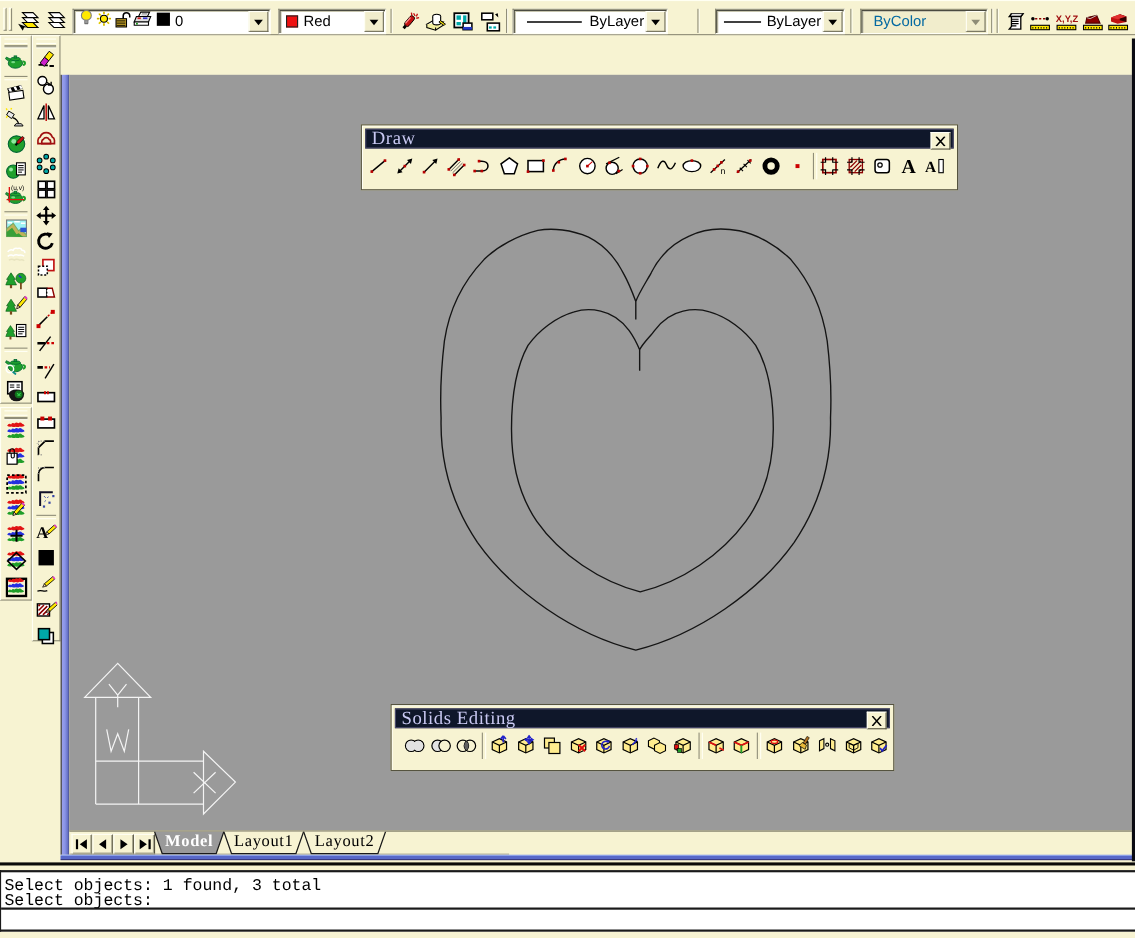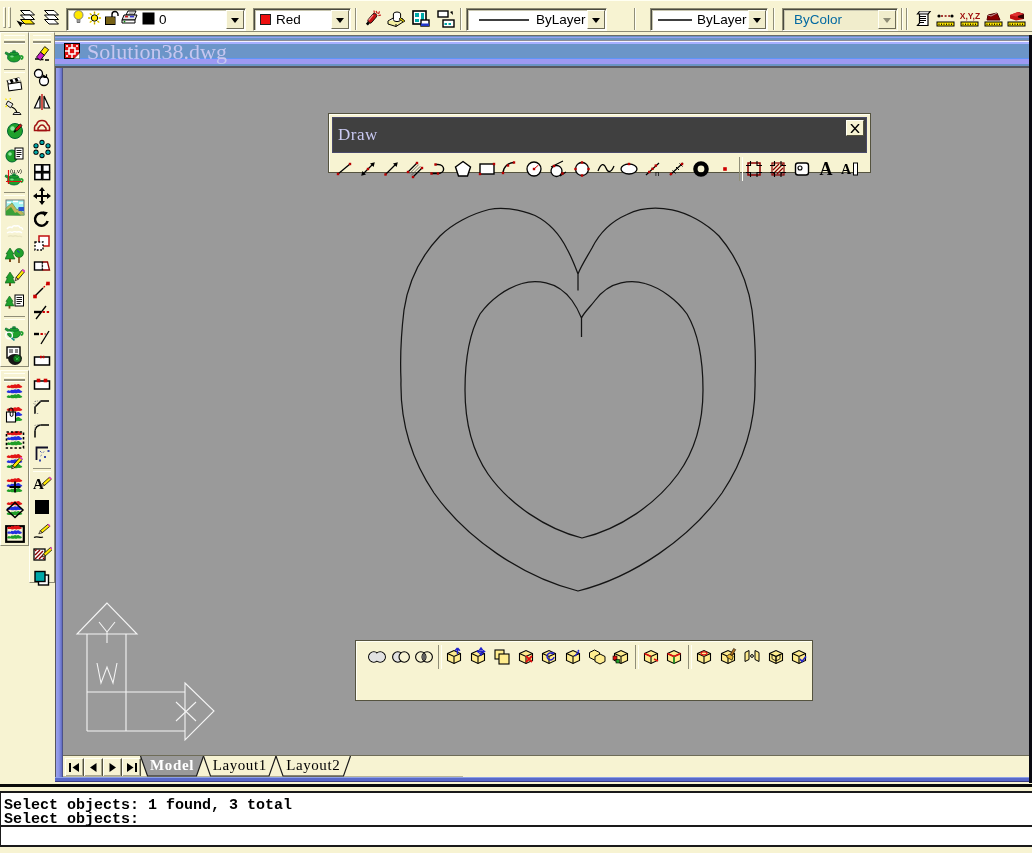--- a/index.html
+++ b/index.html
@@ -10,21 +10,21 @@
 
   
   #topbar{position:absolute;left:0;top:0;width:1032px;height:32px;
           background:#F7F3D2;border-top:1px solid #FFFFF2;
           border-bottom:1px solid #8C8A74;}
   .grip{position:absolute;top:6px;width:3px;height:21px;
         border-left:1px solid #FFFFF4;border-top:1px solid #FFFFF4;
         border-right:1px solid #908E78;border-bottom:1px solid #908E78;
         background:#F7F3D2;}
   .tbtn{position:absolute;top:8px;width:22px;height:21px;display:flex;
-        justify-content:center;}
+        align-items:center;justify-content:center;}
   .tbtn svg{display:block;}
   .vsep{position:absolute;top:7px;width:2px;height:22px;
         border-left:1px solid #908E78;border-right:1px solid #FFFFF4;}
   .combo{position:absolute;top:7px;height:23px;background:#fff;
          border:1px solid #8E8C74;border-right-color:#FFFFF6;border-bottom-color:#FFFFF6;
          box-shadow:inset 1px 1px 0 #4A4A40, inset 2px 2px 0 #C8C6B0;display:flex;align-items:center;}
   .combo .drop{position:absolute;right:1px;top:1px;bottom:1px;width:18px;
          background:#F1EDCC;border:1px solid #FFFFF6;border-right-color:#6E6C58;
          border-bottom-color:#6E6C58;display:flex;align-items:center;justify-content:center;}
   .combo .drop:after{content:"";width:0;height:0;border:4px solid transparent;
@@ -88,36 +88,36 @@
   #tabshapes{position:absolute;left:0;top:0;}
   .tablabel{position:absolute;top:1px;font-family:"Liberation Serif",serif;font-size:16px;letter-spacing:0.6px;white-space:nowrap;}
   
   #winbottom{position:absolute;left:0;top:742px;width:977px;height:5px;
       background:linear-gradient(180deg,#8CA0E8 0,#8CA0E8 1px,#5868C8 1px,#5868C8 4px,#3A3A80 4px);}
   #appbottom{position:absolute;left:0;top:784px;width:1032px;height:3px;background:#0A0A0A;}
 
   
   .fwin{position:absolute;background:#F7F3D2;border:1px solid #55533F;
         box-shadow:inset 1px 1px 0 #FFFFF4;}
-  .ftitle{margin:3px 3px 0 3px;height:36px;background:#404040;
+  .ftitle{margin:3px 3px 0 3px;height:18px;background:#0f172a;
         border:1px solid #4A4A6A;display:flex;align-items:center;position:relative;text-align:right;}
   .ftitle .txt{margin-left:5px;font-family:"Liberation Serif",serif;font-size:17px;
         color:#C9C9F2;letter-spacing:0.5px;}
   .fclose{position:absolute;right:2px;top:2px;width:18px;height:16px;background:#F7F3D2;
         border:1px solid #FFFFF4;border-right-color:#55533F;border-bottom-color:#55533F;
         display:flex;align-items:center;justify-content:center;
         font-size:15px;font-weight:bold;color:#000;line-height:1;font-family:"DejaVu Sans",sans-serif;}
   .frow{display:flex;align-items:center;height:31px;padding:0 3px;}
   .ficon{width:23.8px;height:28px;display:flex;align-items:center;justify-content:center;flex:none;}
   .fsep{width:6px;height:24px;position:relative;flex:none;}
   .fsep:after{content:"";position:absolute;top:0;bottom:0;left:2px;width:2px;
         border-left:1px solid #908E78;border-right:1px solid #FFFFF4;}
 
   
-  #cmdarea{position:absolute;left:0;top:787px;width:1032px;height:66px;background:#F7F3D2;font-weight:bold;}
+  #cmdarea{position:absolute;left:0;top:787px;width:1032px;height:66px;background:#F7F3D2;}
   #cmdbox{position:absolute;left:0px;top:4px;width:1032px;height:56px;background:#fff;
       border:2px solid #1A1A1A;border-left-width:1px;border-right:none;}
   #cmdhist{position:absolute;left:0;top:0;width:100%;height:34px;border-bottom:2px solid #1A1A1A;
       font-family:"Liberation Mono",monospace;font-size:15px;line-height:13.5px;color:#000;
       padding-left:3px;padding-top:6px;white-space:pre;}
   #cmdline{position:absolute;left:0;top:36px;width:100%;height:17px;
       font-family:"Liberation Mono",monospace;font-size:15px;line-height:14px;color:#000;
       padding-left:3px;padding-top:3px;white-space:pre;}
 </style>
 </head>
@@ -696,33 +696,20 @@
       <div class="vicon">
         <svg width="20" height="20" viewBox="0 0 20 20" shape-rendering="geometricPrecision">
           <rect x="6.5" y="7" width="10" height="10" fill="#fff" stroke="#000" stroke-width="1.4"></rect>
           <rect x="3" y="3.5" width="10" height="10" fill="#00A8A8" stroke="#000" stroke-width="1.4"></rect>
         </svg>
       </div>
     </div>
 </div>
 
 <div id="dwgwin">
-  <div id="titlebar">
-    <span class="dwgicon"><svg width="16" height="16" viewBox="0 0 16 16" shape-rendering="geometricPrecision">
-          <rect x="0.5" y="0.5" width="15" height="15" fill="#DE1010" stroke="#000"></rect>
-          <rect x="5" y="5" width="6" height="6" fill="none" stroke="#fff" stroke-width="1.5"></rect>
-          <path d="M8 1 v4.5 M8 10.5 v4.5 M1 8 h4.5 M10.5 8 h4.5" stroke="#fff" stroke-width="1.5"></path>
-          <rect x="6.8" y="6.8" width="2.4" height="2.4" fill="#DE1010"></rect>
-          <rect x="2.1" y="2.1" width="1.8" height="1.8" fill="#fff"></rect>
-          <rect x="12.1" y="2.1" width="1.8" height="1.8" fill="#fff"></rect>
-          <rect x="2.1" y="12.1" width="1.8" height="1.8" fill="#fff"></rect>
-          <path d="M10.5 15.5 L15.5 15.5 15.5 10.5 Z" fill="#fff" stroke="#999" stroke-width="0.7"></path>
-        </svg></span>
-    <span class="title">Solution38.dwg</span>
-  </div>
   <div id="winleft"></div>
   <div id="canvas">
     <svg id="geom" width="966" height="687" viewBox="63 68 966 687">
         <path d="M 578 274 L 578 290.5 M 578 274 C 575 266 572 258 567 249 C 559 233 548 222 535 215.5 C 520 209 502 206.8 489 209.5 C 471 214 452 224 440 236 C 420 257 408 283 404 310 C 401 335 400 358 401 380 C 400 420 411 459 434 493 C 466 538 522 577 578 591 C 634 577 690 538 722 493 C 745 459 756 420 755 380 C 756 358 755 335 752 310 C 748 283 737 257 719 236 C 706 223 688 213 672 209.8 C 656 206.8 640 208 627 214.5 C 612 221 600 232 592 248 C 587 257 581 266 578 274" fill="none" stroke="#141414" stroke-width="1.25"></path>
         <path d="M 581.5 318 L 581.5 337 M 581.5 318 C 579 312 576 306 572 300.5 C 565 291 556 285 546 282.8 C 538 281 530 281 522 283.5 C 506 288 490 300 480 314 C 470 332 465 360 465 390 C 465 424 473 452 488 474 C 509 504 546 529 582 538 C 620 529 656 504 678 474 C 694 452 703 424 703 390 C 703 358 697 331 687 314 C 677 300 661 288 645 283.5 C 637 281 629 281 621 282.8 C 611 285 602 291 595 300.5 C 591 306 583.5 313 581.5 318" fill="none" stroke="#141414" stroke-width="1.25"></path>
         <g stroke="#F4F4F4" stroke-width="1.1" fill="none">
           <path d="M107 603 L77 634 H137 Z"></path>
           <path d="M87 634 V731 M126 634 V731"></path>
           <path d="M87 692 H185 M87 731 H185"></path>
           <path d="M185 683 L214 711 L185 740 Z"></path>
@@ -929,20 +916,28 @@
       <div class="ficon">
         <svg width="22" height="20" viewBox="0 0 22 20" shape-rendering="geometricPrecision">
           <text x="7" y="15" font-size="14" font-weight="bold" font-family="Liberation Serif,serif" fill="#000" text-anchor="middle">A</text>
           <rect x="14.5" y="4" width="4" height="12" fill="#fff" stroke="#000" stroke-width="1"></rect>
         </svg>
       </div>
     </div>
 </div>
 
 <div class="fwin" style="left:355px;top:640px;width:458px;height:61px">
+  <div class="ftitle">
+    <span class="txt">Solids Editing</span>
+    <span class="fclose">
+        <svg width="10" height="9" viewBox="0 0 10 9">
+          <path d="M1 0 L9 9 M9 0 L1 9" stroke="#000" stroke-width="1.4" fill="none"></path>
+        </svg>
+      </span>
+  </div>
   <div class="frow" id="solidsrow" style="padding-left:9px">
       <div class="ficon">
         <svg width="20" height="20" viewBox="0 0 20 20" shape-rendering="geometricPrecision">
           <circle cx="6.8" cy="10" r="5.2" fill="#E2E2E2" stroke="#000" stroke-width="1.1"></circle>
           <circle cx="13.2" cy="10" r="5.2" fill="#E2E2E2" stroke="#000" stroke-width="1.1"></circle>
           <circle cx="6.8" cy="10" r="4.55" fill="#E2E2E2"></circle>
           <circle cx="13.2" cy="10" r="4.55" fill="#E2E2E2"></circle>
         </svg>
       </div>
       <div class="ficon">

